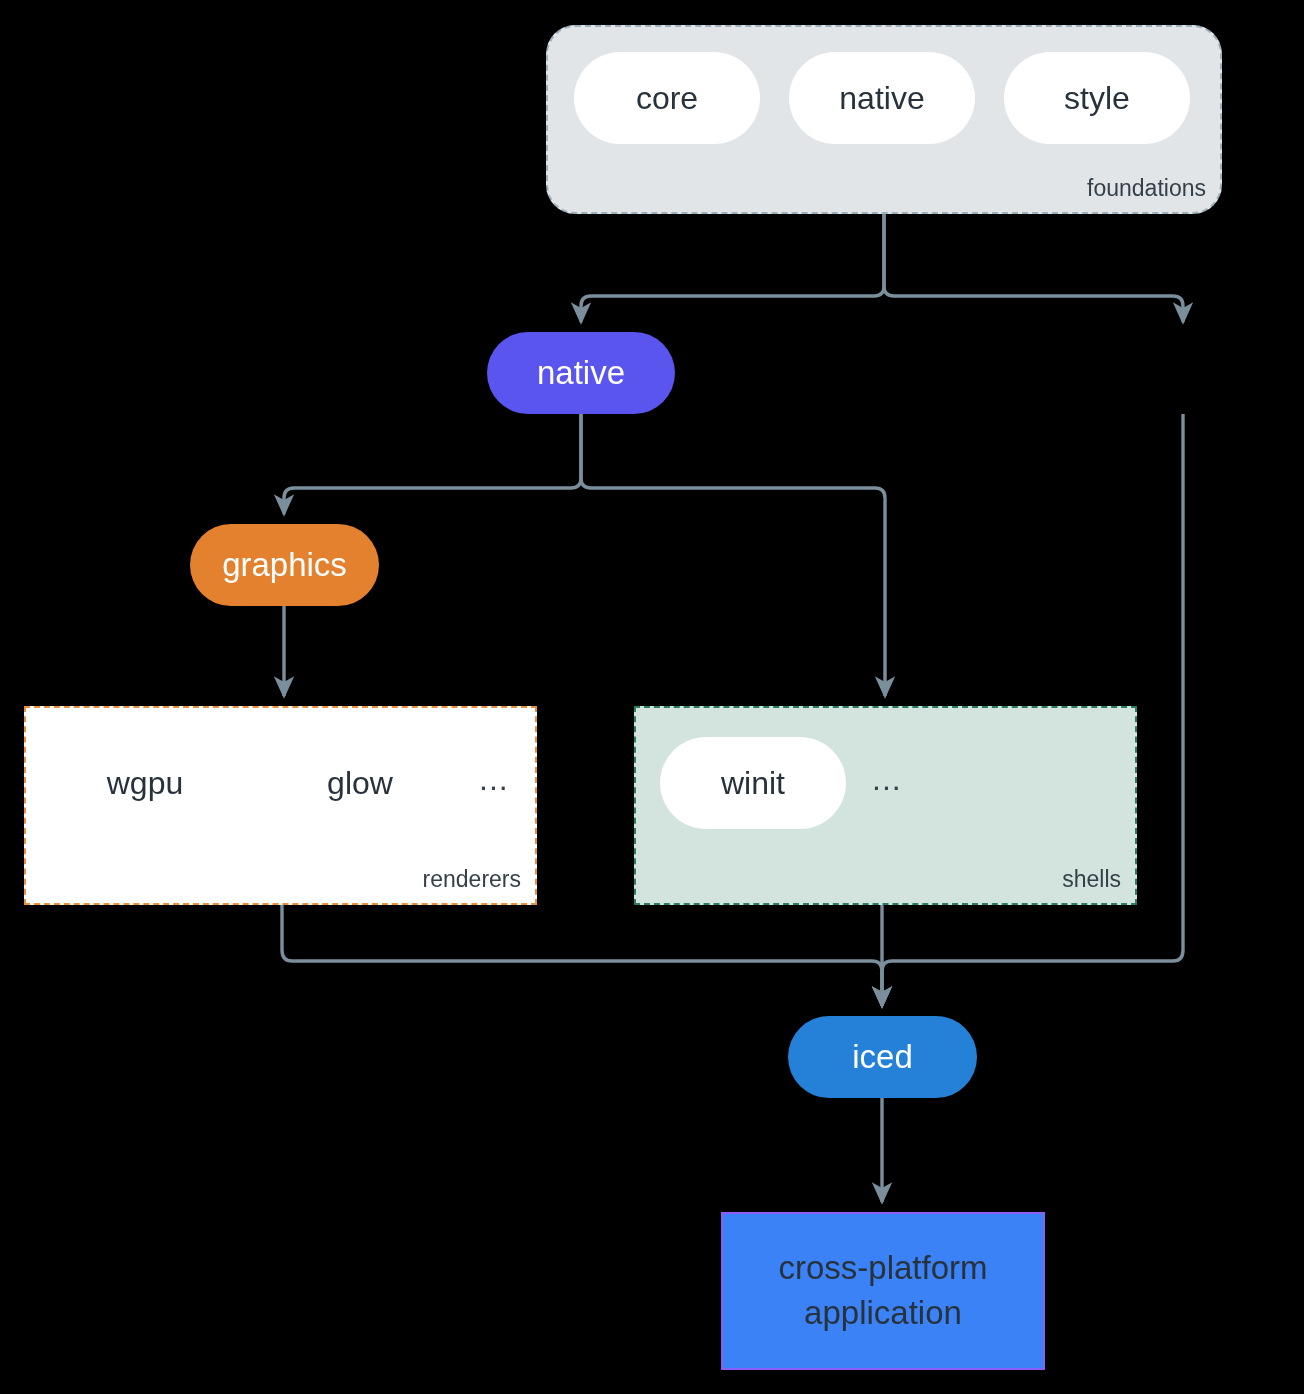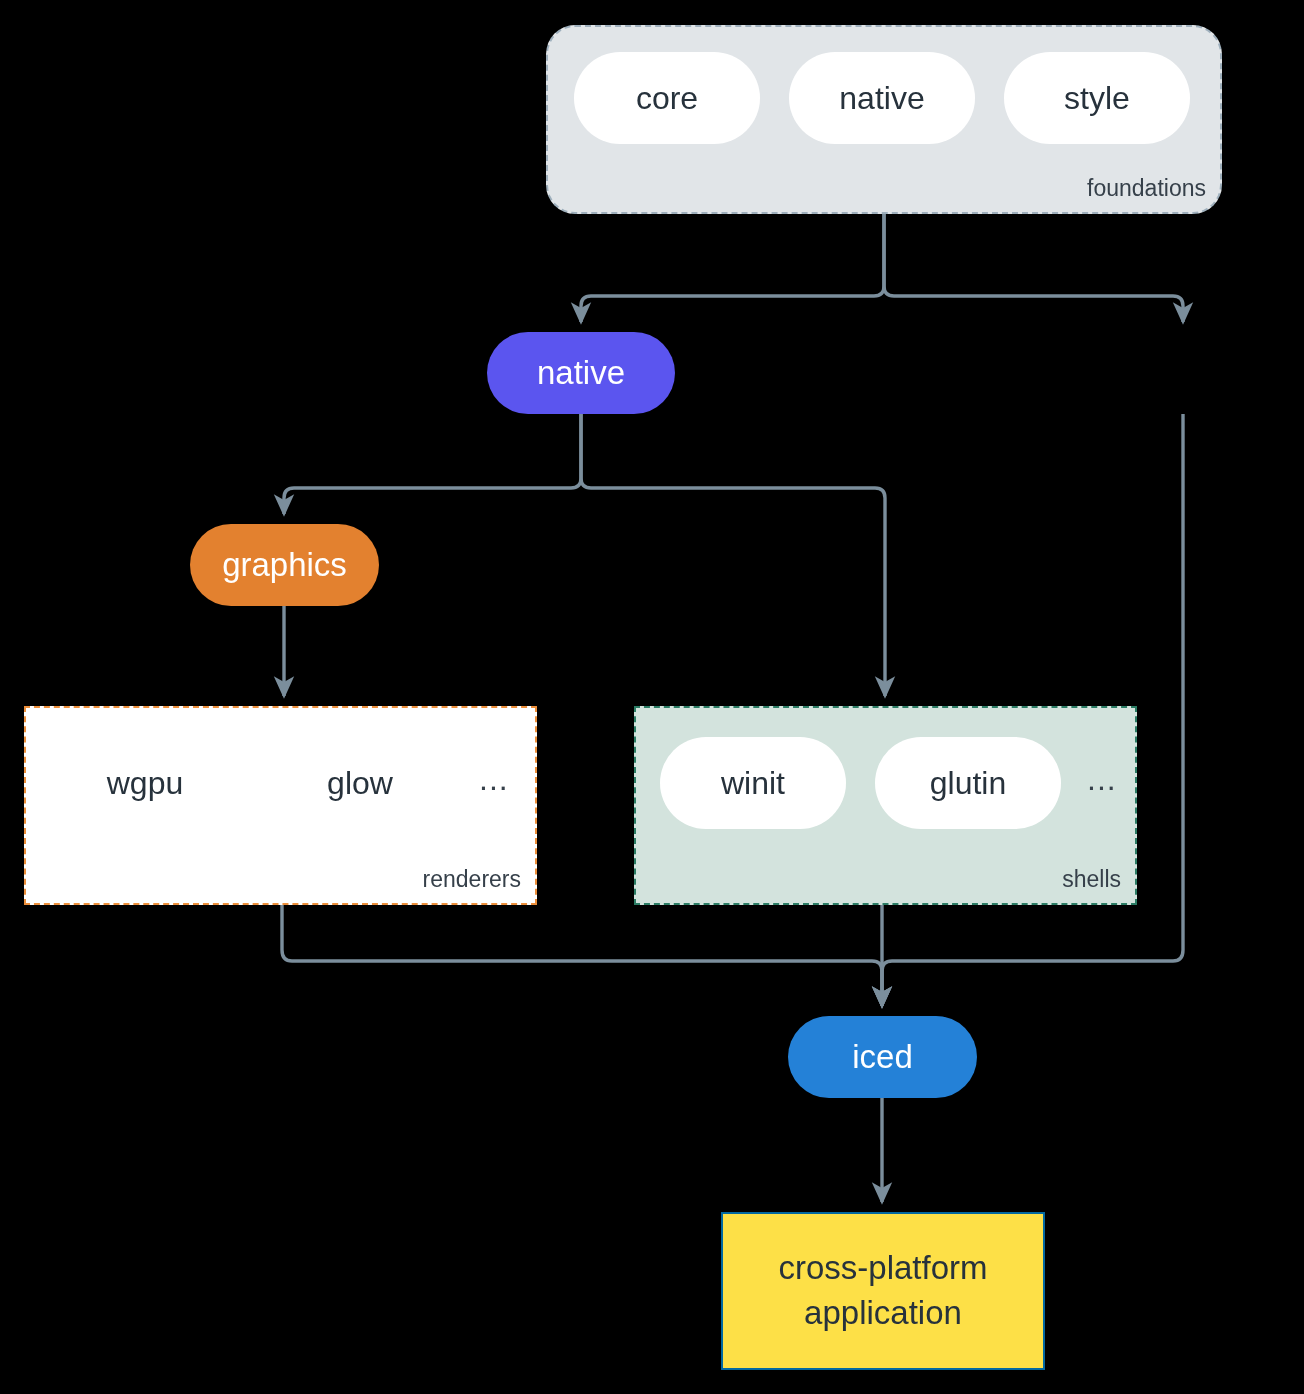--- a/index.html
+++ b/index.html
@@ -109,22 +109,22 @@
   }
   #node-iced {
     left: 788px; top: 1016px; width: 189px; height: 82px;
     background: #2481d7;
   }
 
   
   #node-application {
     position: absolute;
     left: 721px; top: 1212px; width: 324px; height: 158px;
-    background: #fde047;
-    border: 2px solid #0369a1;
+    background: #3b82f6;
+    border: 2px solid #8b5cf6;
     box-sizing: border-box;
     display: flex;
     flex-direction: column;
     align-items: center;
     justify-content: center;
     color: #27323c;
     font-size: 33px;
     line-height: 1.35;
     text-align: center;
   }
@@ -188,23 +188,20 @@
       <div class="ellipsis" style="margin-left:26px;">...</div>
     </div>
     <div class="cluster-label">renderers</div>
   </div>
 
   <div class="cluster" id="cluster-shells">
     <div class="cluster-row" style="left:24px; top:29px;">
       <div class="pill" style="width:186px;">
         <span>winit</span>
       </div>
-      <div class="pill" style="width:186px; margin-left:29px;">
-        <span>glutin</span>
-      </div>
       <div class="ellipsis" style="margin-left:26px;">...</div>
     </div>
     <div class="cluster-label">shells</div>
   </div>
 
   <div class="node" id="node-native">
     <span>native</span>
   </div>
 
 

